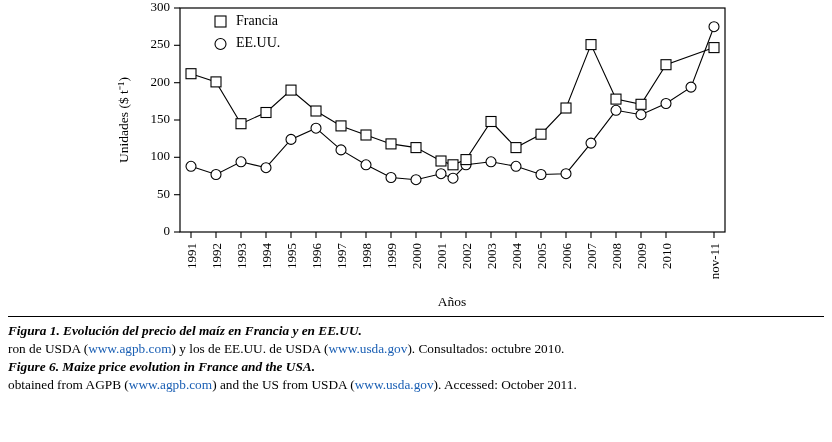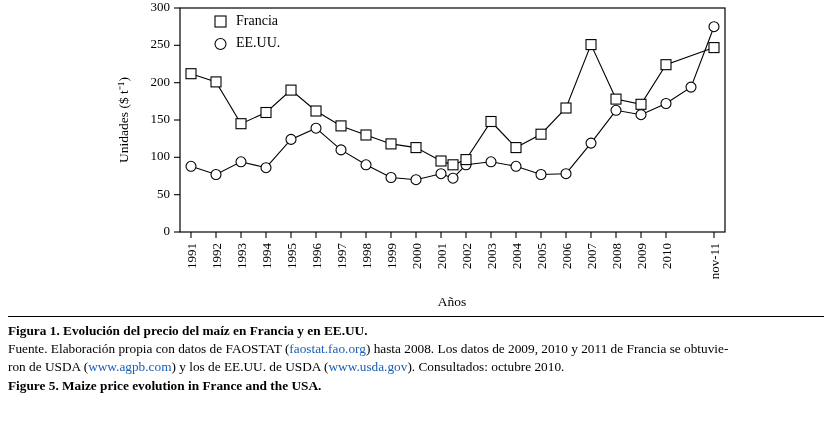--- a/index.html
+++ b/index.html
@@ -79,20 +79,21 @@
     line-height: 1.32;
   }
   .rule {
     border-top: 1px solid #000;
     margin: 0 0 5px 0;
     width: 816px;
   }
   .cap-strong {
     font-weight: bold;
     margin: 0;
+    font-style: italic;
   }
   .cap-body {
     margin: 0 0 1px 0;
   }
   .link {
     color: #1a5fb4;
     text-decoration: none;
   }
 </style>
 </head>
@@ -249,22 +250,22 @@
       </g>
 
     </svg>
   </div>
 
   <div id="caption-block">
     <div class="rule"></div>
 
     <p class="cap-strong">Figura 1. Evolución del precio del maíz en Francia y en EE.UU.</p>
 
-    <p class="cap-body"><span>Fuente. Elaboración propia con datos de FAOSTAT (</span><a class="link" href="#">faostat.fao.org</a><span>) hasta 2008. Los datos de 2009, 2010 y 2011 de Francia se obtuvie-</span></p>
 
     <p class="cap-body"><span>ron de USDA (</span><a class="link" href="#">www.agpb.com</a><span>) y los de EE.UU. de USDA (</span><a class="link" href="#">www.usda.gov</a><span>). Consultados: octubre 2010.</span></p>
 
-    <p class="cap-strong">Figure 5. Maize price evolution in France and the USA.</p>
-
-
+    <p class="cap-strong">Figure 6. Maize price evolution in France and the USA.</p>
+
+
+    <p class="cap-body"><span>obtained from AGPB (</span><a class="link" href="#">www.agpb.com</a><span>) and the US from USDA (</span><a class="link" href="#">www.usda.gov</a><span>). Accessed: October 2011.</span></p>
   </div>
 
 </div>
 
 </body></html>

